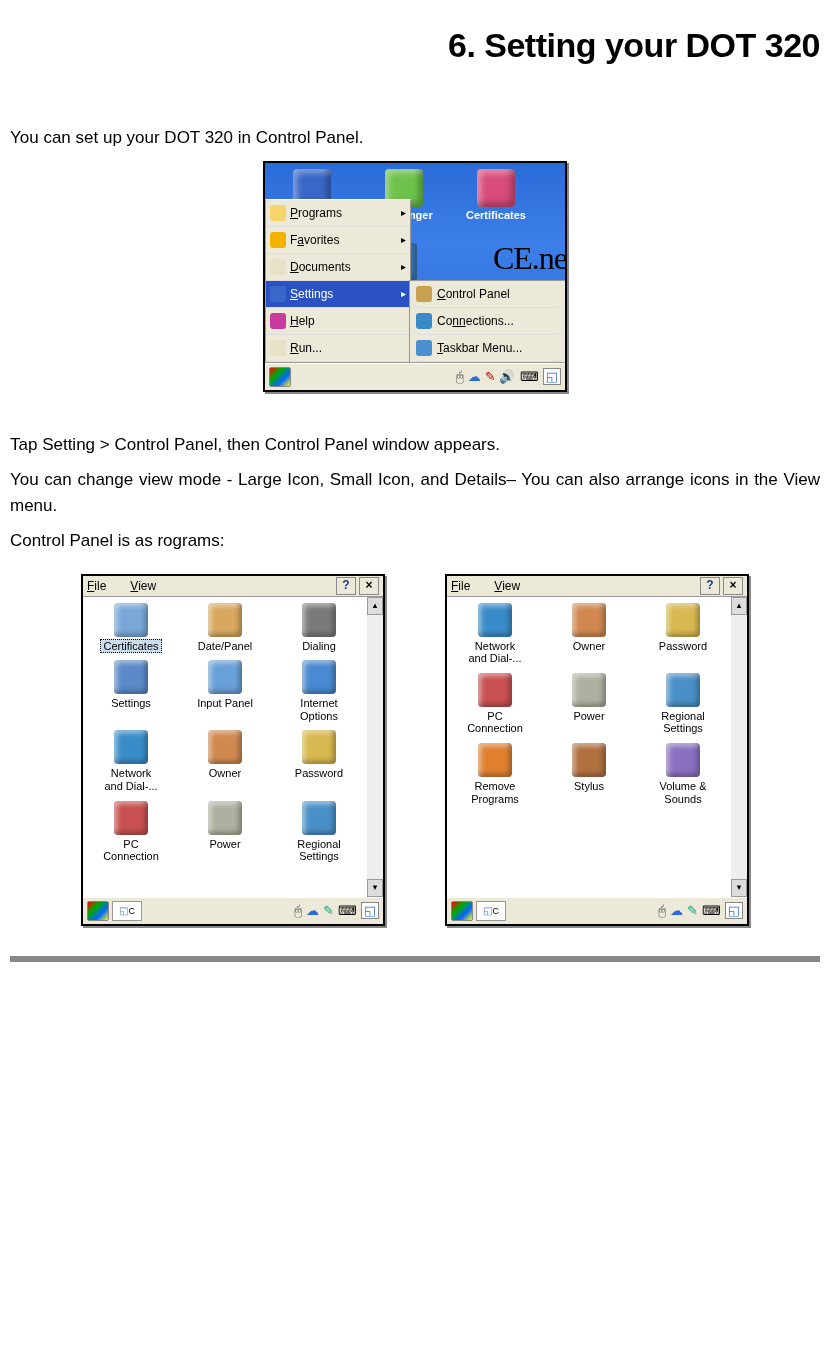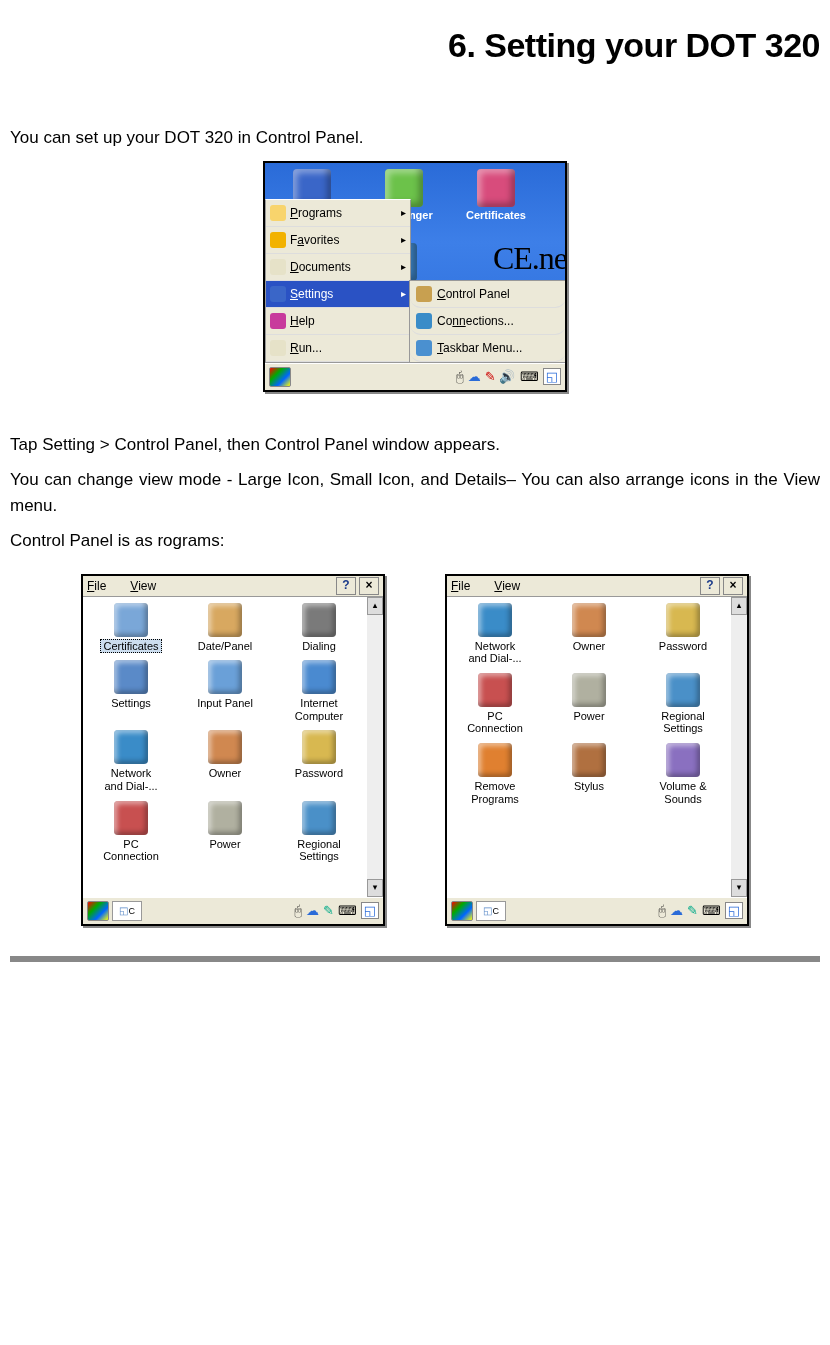--- a/index.html
+++ b/index.html
@@ -323,21 +323,21 @@
       </div>
     </div>
     <div class="cp-body">
       <div class="cp-grid" id="cp1">
           <div class="cp-item sel"><div class="ig" style="background:#7aa7d8;box-shadow:inset -3px -3px 5px rgba(0,0,0,.3),inset 3px 3px 5px rgba(255,255,255,.5)"></div><span class="lbl">Certificates</span></div>
           <div class="cp-item"><div class="ig" style="background:#d8a860;box-shadow:inset -3px -3px 5px rgba(0,0,0,.3),inset 3px 3px 5px rgba(255,255,255,.5)"></div><span class="lbl">Date/Panel</span></div>
           <div class="cp-item"><div class="ig" style="background:#7a7a7a;box-shadow:inset -3px -3px 5px rgba(0,0,0,.3),inset 3px 3px 5px rgba(255,255,255,.5)"></div><span class="lbl">Dialing</span></div>
           <div class="cp-item"><div class="ig" style="background:#5a8ac8;box-shadow:inset -3px -3px 5px rgba(0,0,0,.3),inset 3px 3px 5px rgba(255,255,255,.5)"></div><span class="lbl">Settings</span></div>
           <div class="cp-item"><div class="ig" style="background:#6aa0d8;box-shadow:inset -3px -3px 5px rgba(0,0,0,.3),inset 3px 3px 5px rgba(255,255,255,.5)"></div><span class="lbl">Input Panel</span></div>
           <div class="cp-item"><div class="ig" style="background:#4a8ad0;box-shadow:inset -3px -3px 5px rgba(0,0,0,.3),inset 3px 3px 5px rgba(255,255,255,.5)"></div><span class="lbl">Internet
-Computer</span></div>
+Options</span></div>
           <div class="cp-item"><div class="ig" style="background:#3a8cc8;box-shadow:inset -3px -3px 5px rgba(0,0,0,.3),inset 3px 3px 5px rgba(255,255,255,.5)"></div><span class="lbl">Network
 and Dial-...</span></div>
           <div class="cp-item"><div class="ig" style="background:#d08850;box-shadow:inset -3px -3px 5px rgba(0,0,0,.3),inset 3px 3px 5px rgba(255,255,255,.5)"></div><span class="lbl">Owner</span></div>
           <div class="cp-item"><div class="ig" style="background:#d8b850;box-shadow:inset -3px -3px 5px rgba(0,0,0,.3),inset 3px 3px 5px rgba(255,255,255,.5)"></div><span class="lbl">Password</span></div>
           <div class="cp-item"><div class="ig" style="background:#c85050;box-shadow:inset -3px -3px 5px rgba(0,0,0,.3),inset 3px 3px 5px rgba(255,255,255,.5)"></div><span class="lbl">PC
 Connection</span></div>
           <div class="cp-item"><div class="ig" style="background:#b0b0a0;box-shadow:inset -3px -3px 5px rgba(0,0,0,.3),inset 3px 3px 5px rgba(255,255,255,.5)"></div><span class="lbl">Power</span></div>
           <div class="cp-item"><div class="ig" style="background:#4a90c8;box-shadow:inset -3px -3px 5px rgba(0,0,0,.3),inset 3px 3px 5px rgba(255,255,255,.5)"></div><span class="lbl">Regional
 Settings</span></div>
         </div>

